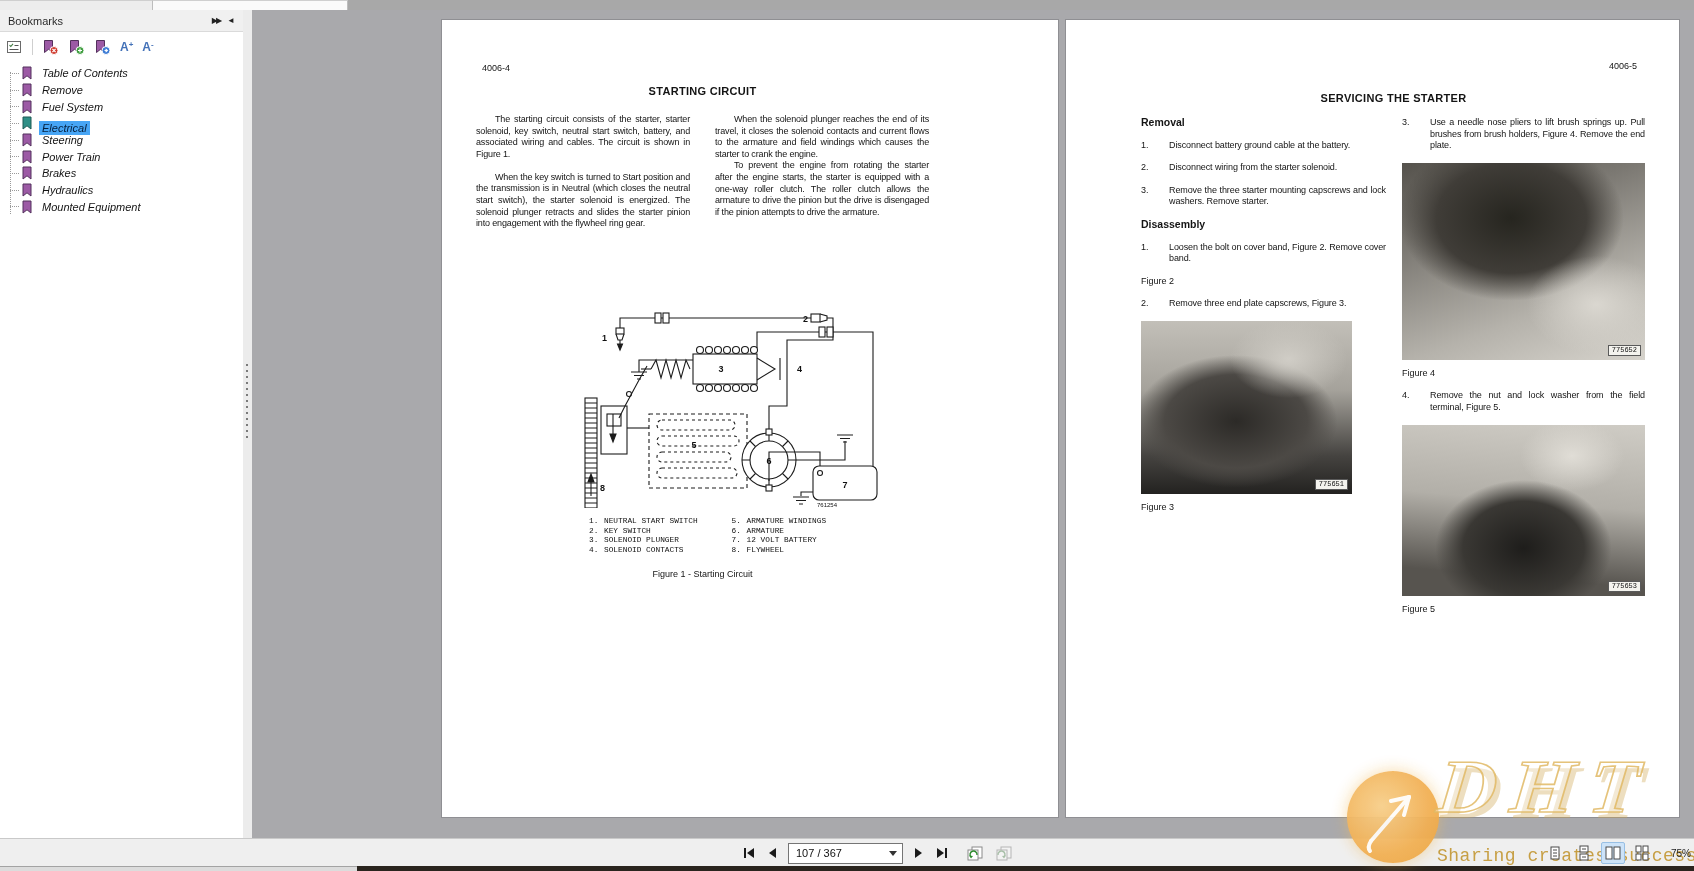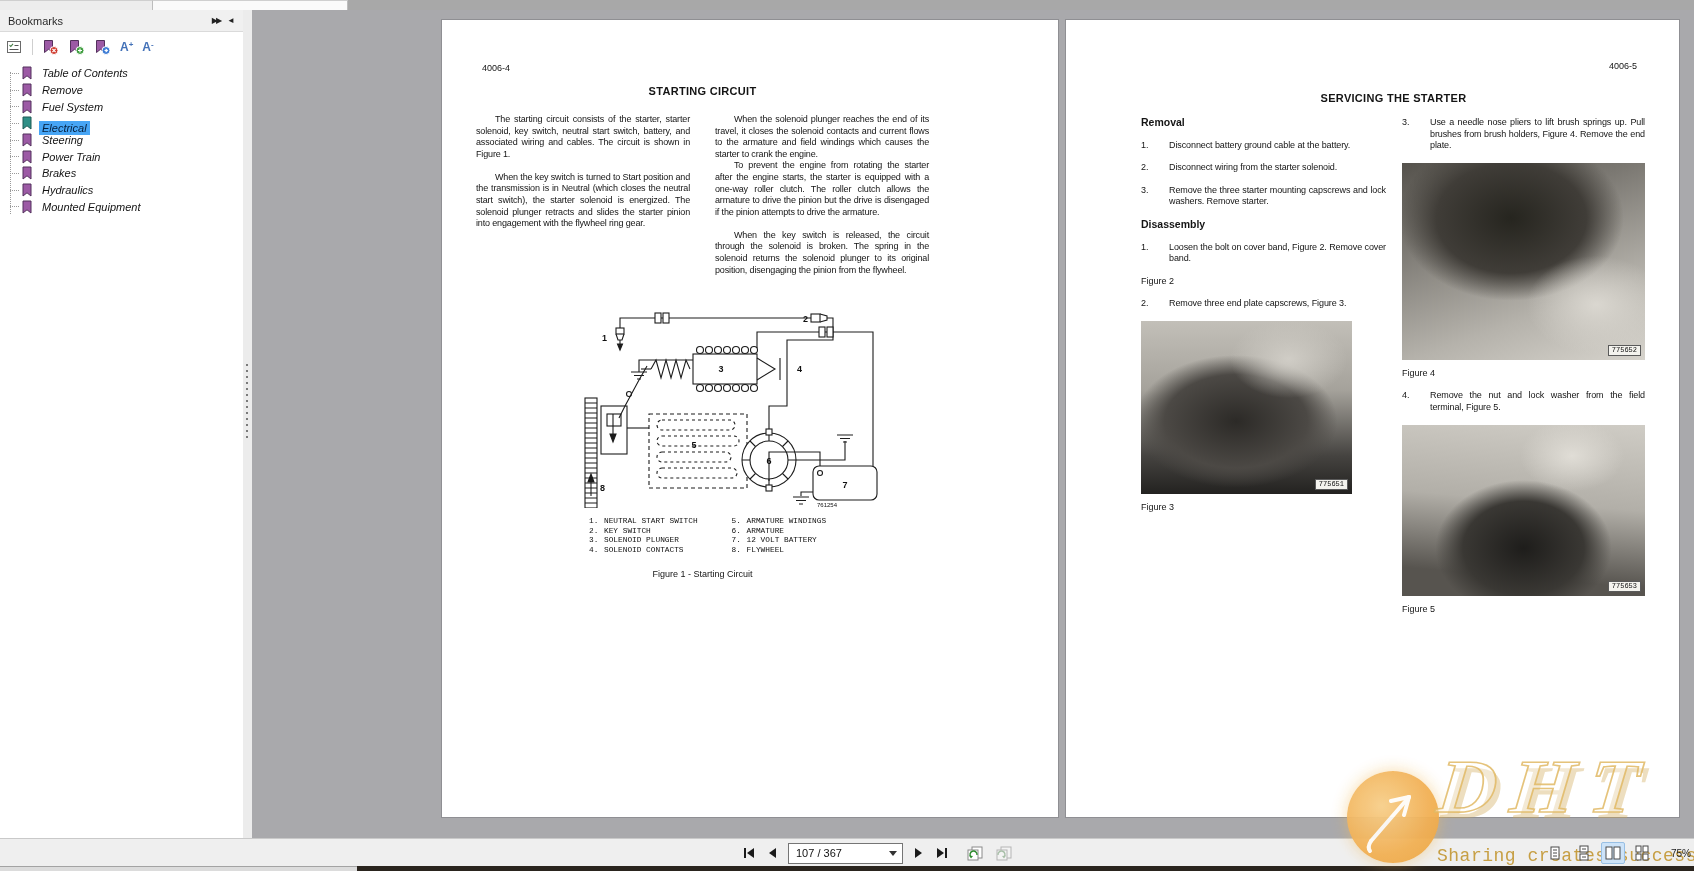--- a/index.html
+++ b/index.html
@@ -241,21 +241,20 @@
       <div class="pg-num">4006-4</div>
       <div class="pg-title">STARTING CIRCUIT</div>
       <div class="cols">
         <div class="col">
           <p class="ind mb">The starting circuit consists of the starter, starter solenoid, key switch, neutral start switch, battery, and associated wiring and cables. The circuit is shown in Figure 1.</p>
           <p class="ind">When the key switch is turned to Start position and the transmission is in Neutral (which closes the neutral start switch), the starter solenoid is energized. The solenoid plunger retracts and slides the starter pinion into engagement with the flywheel ring gear.</p>
         </div>
         <div class="col">
           <p class="ind">When the solenoid plunger reaches the end of its travel, it closes the solenoid contacts and current flows to the armature and field windings which causes the starter to crank the engine.</p>
           <p class="ind mb">To prevent the engine from rotating the starter after the engine starts, the starter is equipped with a one-way roller clutch. The roller clutch allows the armature to drive the pinion but the drive is disengaged if the pinion attempts to drive the armature.</p>
-          <p class="ind">When the key switch is released, the circuit through the solenoid is broken. The spring in the solenoid returns the solenoid plunger to its original position, disengaging the pinion from the flywheel.</p>
         </div>
       </div>
 
       <svg class="diagram" viewBox="0 0 324 198">
         <g stroke="#1c1c1c" fill="none" stroke-width="1.1">
 
           <rect x="24" y="88" width="12" height="110"></rect>
           <path d="M24 93h12M24 98h12M24 103h12M24 108h12M24 113h12M24 118h12M24 123h12M24 128h12M24 133h12M24 138h12M24 143h12M24 148h12M24 153h12M24 158h12M24 163h12M24 168h12M24 173h12M24 178h12M24 183h12M24 188h12M24 193h12"></path>
           <path d="M30 186 V170"></path>
             <path d="M27 172 L30 164 L33 172 Z" fill="#1c1c1c"></path>

